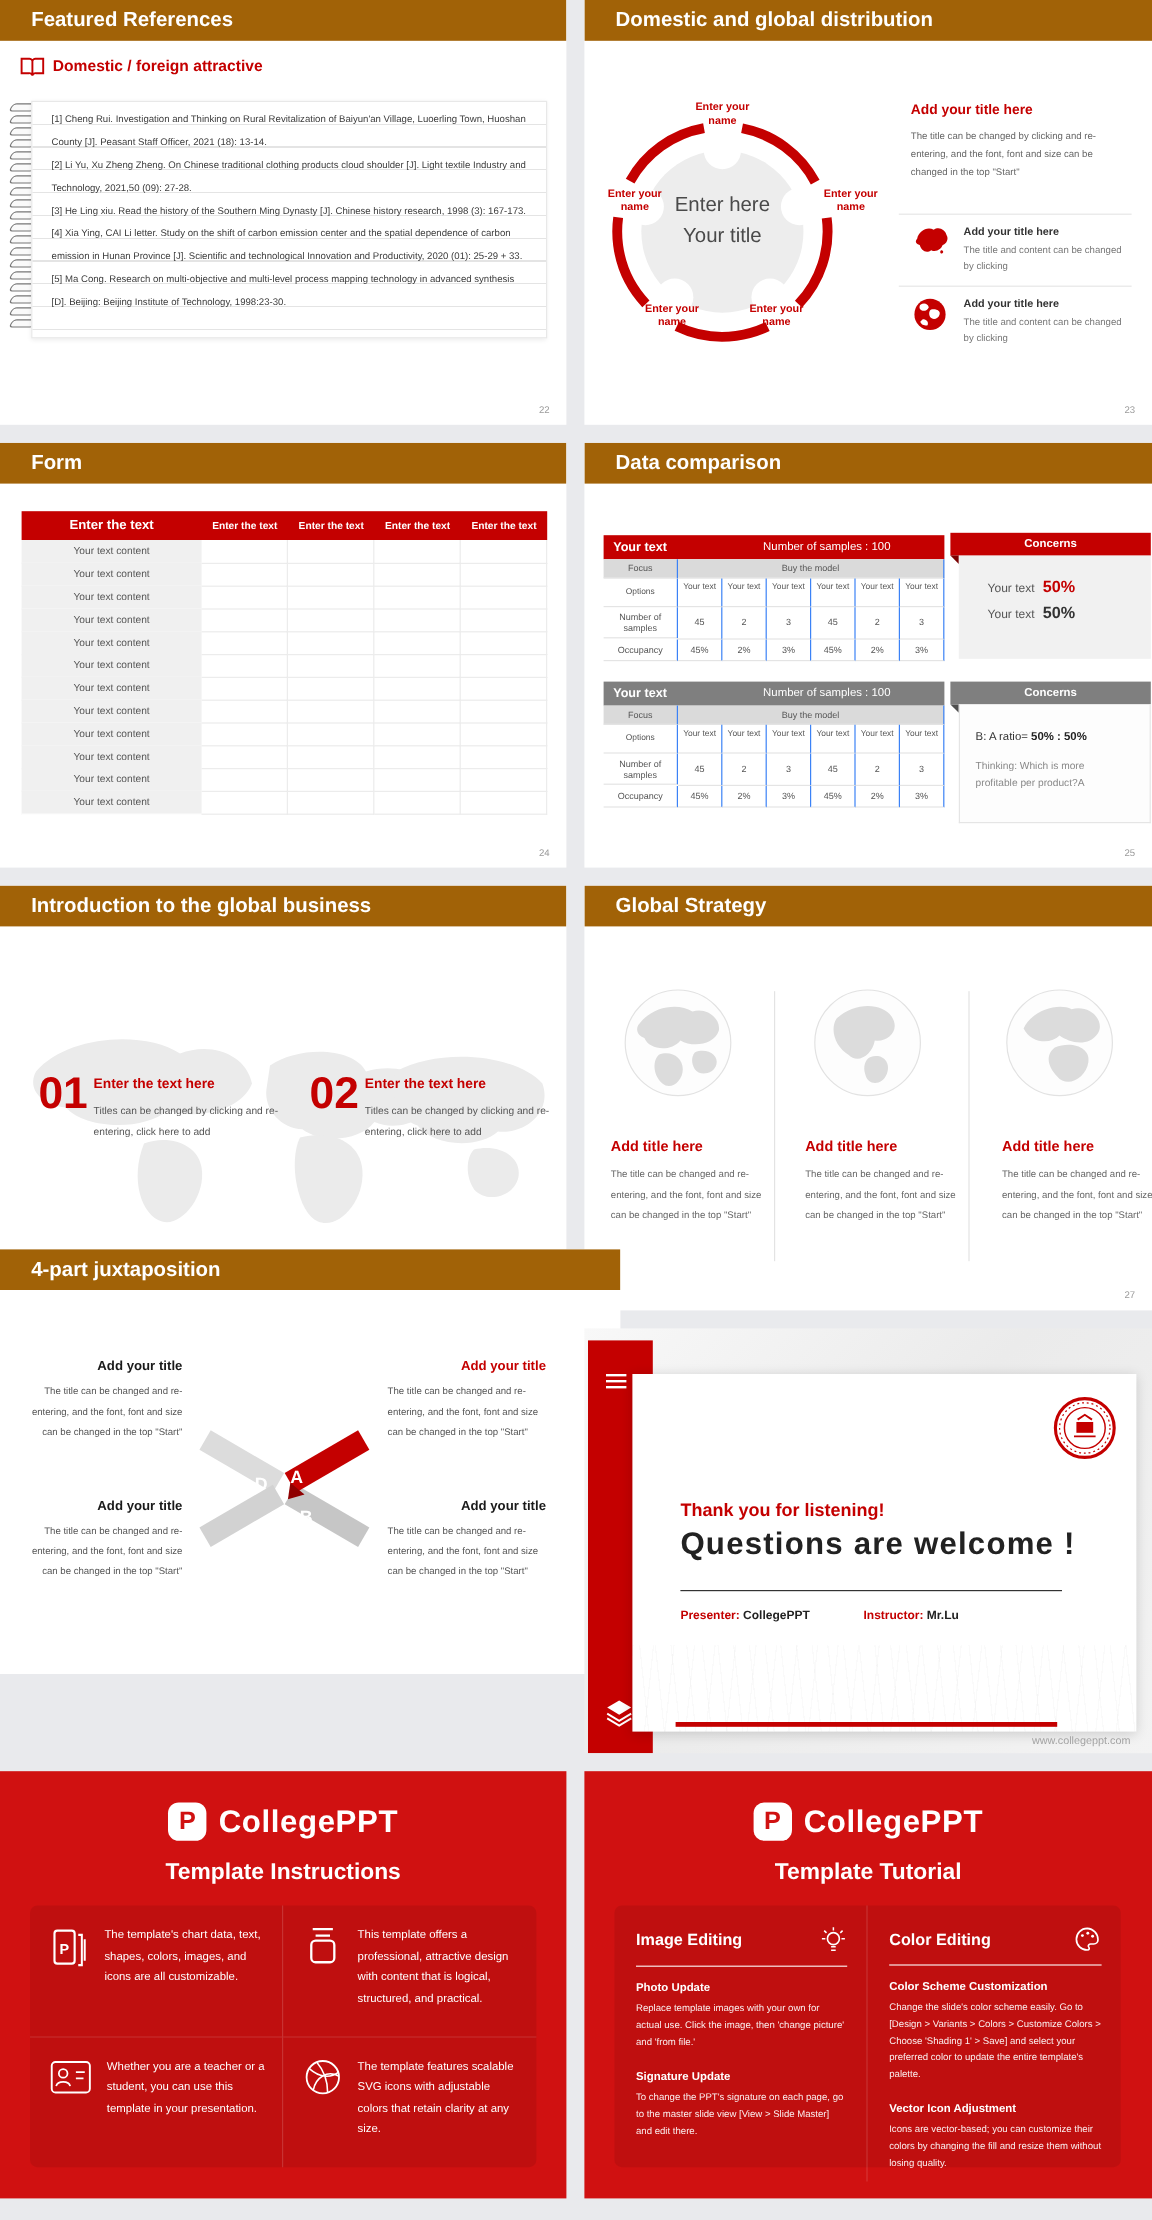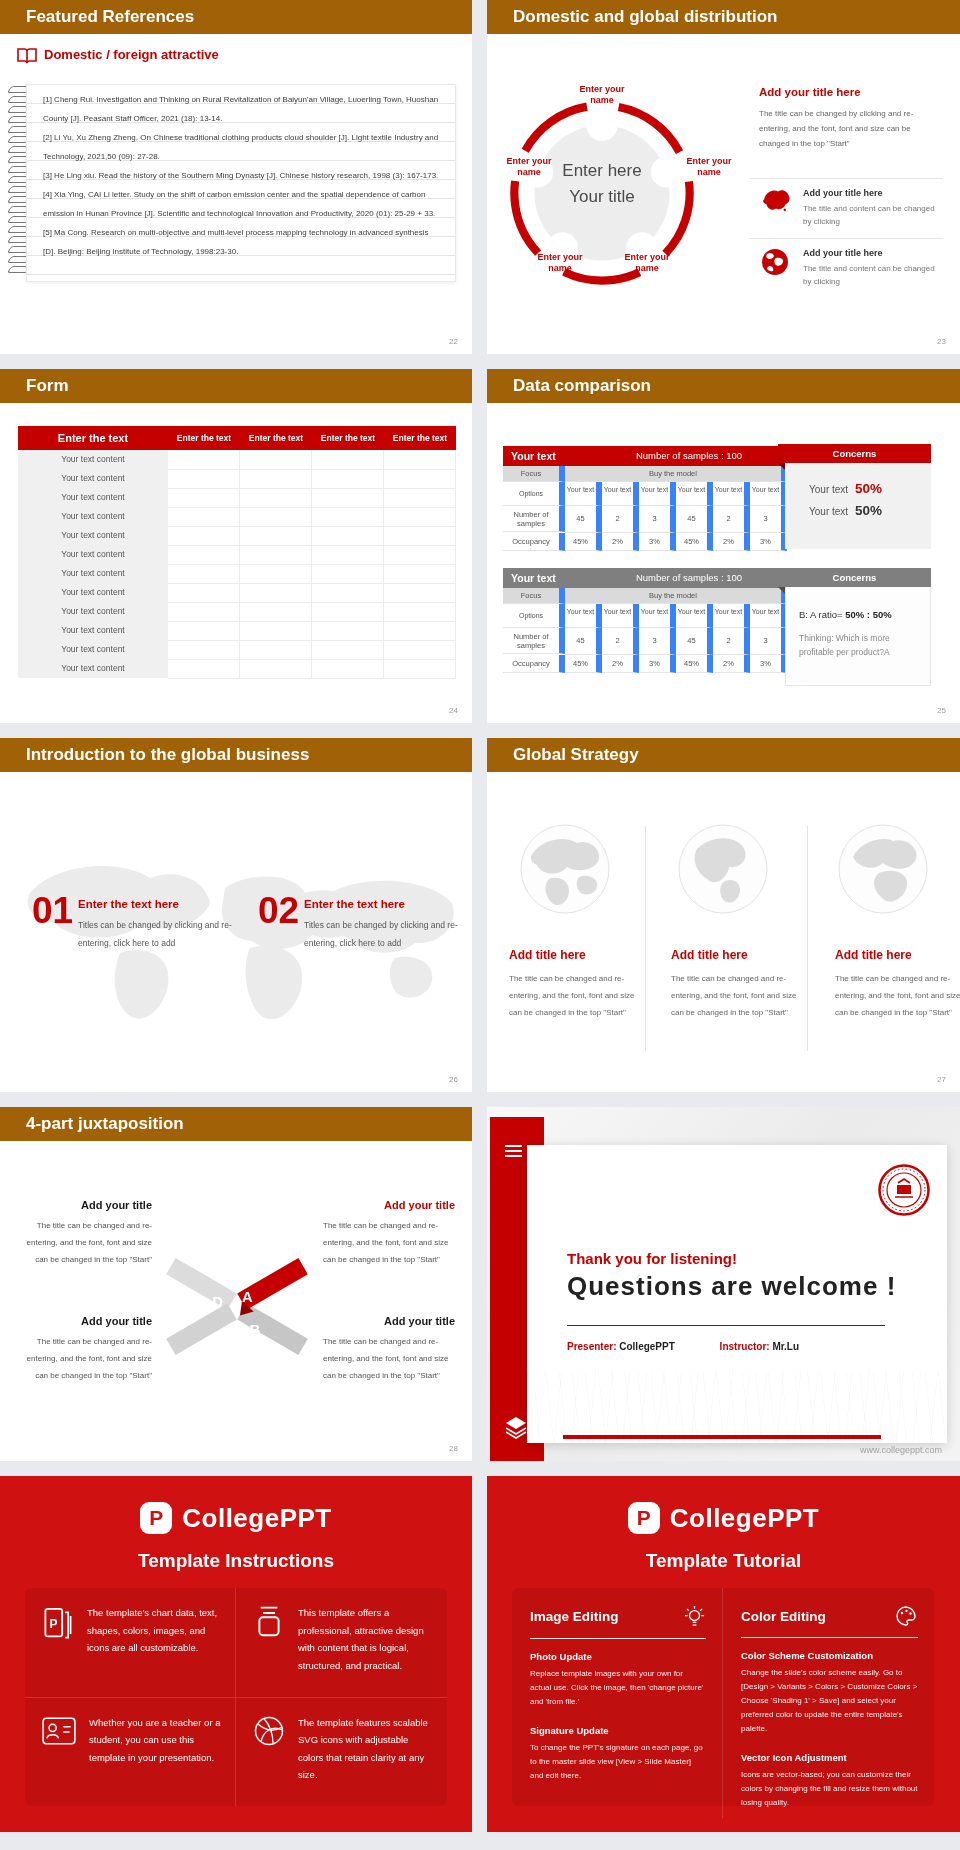--- a/index.html
+++ b/index.html
@@ -42,27 +42,27 @@
   .ft-row .lab{background:#f0f0f0;border-bottom:1px solid #fff;font-size:8.5px;color:#555;
                line-height:19px;text-align:center;}
   .ft-row .c{border-right:1px solid #ececec;border-bottom:1px solid #ececec;}
 
   
   .dt{position:absolute;width:284px;left:16px;}
   .dt-head{display:flex;height:20px;color:#fff;}
   .dt-head .t{font-weight:bold;font-size:10.5px;line-height:20px;padding-left:8px;width:80px;}
   .dt-head .s{flex:1;text-align:center;font-size:9.5px;line-height:20px;}
   .dt-grid{display:grid;grid-template-columns:62px repeat(6,37px);}
-  .dt .cell{border-right:6px solid #3b82f6;border-bottom:1px solid #e4e4e4;text-align:center;color:#555;}
+  .dt .cell{border-right:1px solid #3b82f6;border-bottom:1px solid #e4e4e4;text-align:center;color:#555;}
   .focus{background:#dadada;font-size:7.5px;color:#444;line-height:15px;height:15px;}
   .opt{height:24px;font-size:7px;line-height:9px;padding-top:3px;box-sizing:border-box;}
   .num{height:26px;font-size:7.5px;line-height:26px;}
   .num2l{line-height:9px;padding-top:4px;box-sizing:border-box;}
   .occ{height:17px;font-size:7.5px;line-height:17px;}
-  .concern{position:absolute;left:298px;width:146px;}
+  .concern{position:absolute;left:312px;width:160px;}
   .rib{position:absolute;left:-7px;top:0;right:0;height:19px;color:#fff;font-weight:bold;
        font-size:9.5px;text-align:center;line-height:19px;}
   .fold{position:absolute;left:-7px;top:19px;width:0;height:0;border-style:solid;
         border-width:0 7px 7px 0;}
   .cbox{position:absolute;left:0;top:19px;right:0;}
 
   
   .gb-num{position:absolute;font-size:37px;font-weight:bold;color:#c40000;}
   .gb-title{position:absolute;font-size:11.5px;font-weight:bold;color:#c40000;}
   .gb-body{position:absolute;width:168px;font-size:8.5px;line-height:18px;color:#555;}
@@ -446,21 +446,21 @@
   <div class="vdiv" style="left:320px;"></div>
   <div class="gs-title" style="left:22px;">Add title here</div>
   <div class="gs-body" style="left:22px;">The title can be changed and re-entering, and the font, font and size can be changed in the top "Start"</div>
   <div class="gs-title" style="left:184px;">Add title here</div>
   <div class="gs-body" style="left:184px;">The title can be changed and re-entering, and the font, font and size can be changed in the top "Start"</div>
   <div class="gs-title" style="left:348px;">Add title here</div>
   <div class="gs-body" style="left:348px;">The title can be changed and re-entering, and the font, font and size can be changed in the top "Start"</div>
   <div class="pagenum">27</div>
 </div>
 
-<div class="slide" style="left:0;top:1107px;">
+<div class="slide" style="left:0;top:1041px;padding-left:45px;">
   <div class="bar">4-part juxtaposition</div>
   <div class="quad right-al" style="left:20px;top:92px;">
     <div class="qt">Add your title</div>
     <div class="qb">The title can be changed and re-entering, and the font, font and size can be changed in the top "Start"</div>
   </div>
   <div class="quad red" style="left:323px;top:92px;">
     <div class="qt">Add your title</div>
     <div class="qb">The title can be changed and re-entering, and the font, font and size can be changed in the top "Start"</div>
   </div>
   <div class="quad right-al" style="left:20px;top:208px;">

